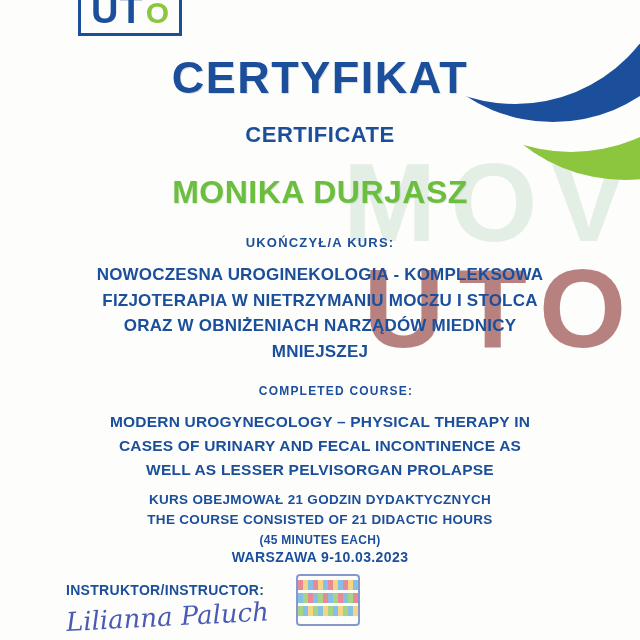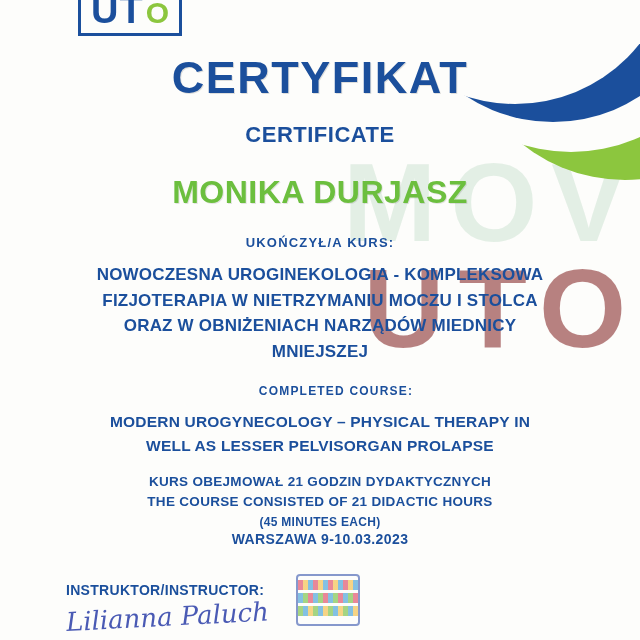--- a/index.html
+++ b/index.html
@@ -173,21 +173,21 @@
     line-height: 1.55;
     margin-top: 12px;
     padding: 0 54px;
     letter-spacing: .2px;
   }
   .hours {
     color: #1b4f9c;
     font-size: 13.5px;
     font-weight: bold;
     line-height: 1.5;
-    margin-top: 14px;
+    margin-top: 8px;
     letter-spacing: .3px;
   }
   .hours .small {
     font-size: 12px;
   }
   .place-date {
     color: #1b4f9c;
     font-size: 14px;
     font-weight: bold;
     letter-spacing: .4px;
@@ -281,20 +281,21 @@
       <div>NOWOCZESNA UROGINEKOLOGIA - KOMPLEKSOWA</div>
       <div>FIZJOTERAPIA W NIETRZYMANIU MOCZU I STOLCA</div>
       <div>ORAZ W OBNIŻENIACH NARZĄDÓW MIEDNICY</div>
       <div>MNIEJSZEJ</div>
     </div>
 
     <div class="label-small2">COMPLETED COURSE:</div>
 
     <div class="course-en">
       <div>MODERN UROGYNECOLOGY – PHYSICAL THERAPY IN</div>
+      <div>CASES OF URINARY AND FECAL INCONTINENCE AS</div>
       <div>WELL AS LESSER PELVISORGAN PROLAPSE</div>
     </div>
 
     <div class="hours">
       <div>KURS OBEJMOWAŁ 21 GODZIN DYDAKTYCZNYCH</div>
       <div>THE COURSE CONSISTED OF 21 DIDACTIC HOURS</div>
       <div class="small">(45 MINUTES EACH)</div>
     </div>
 
     <div class="place-date">WARSZAWA 9-10.03.2023</div>

